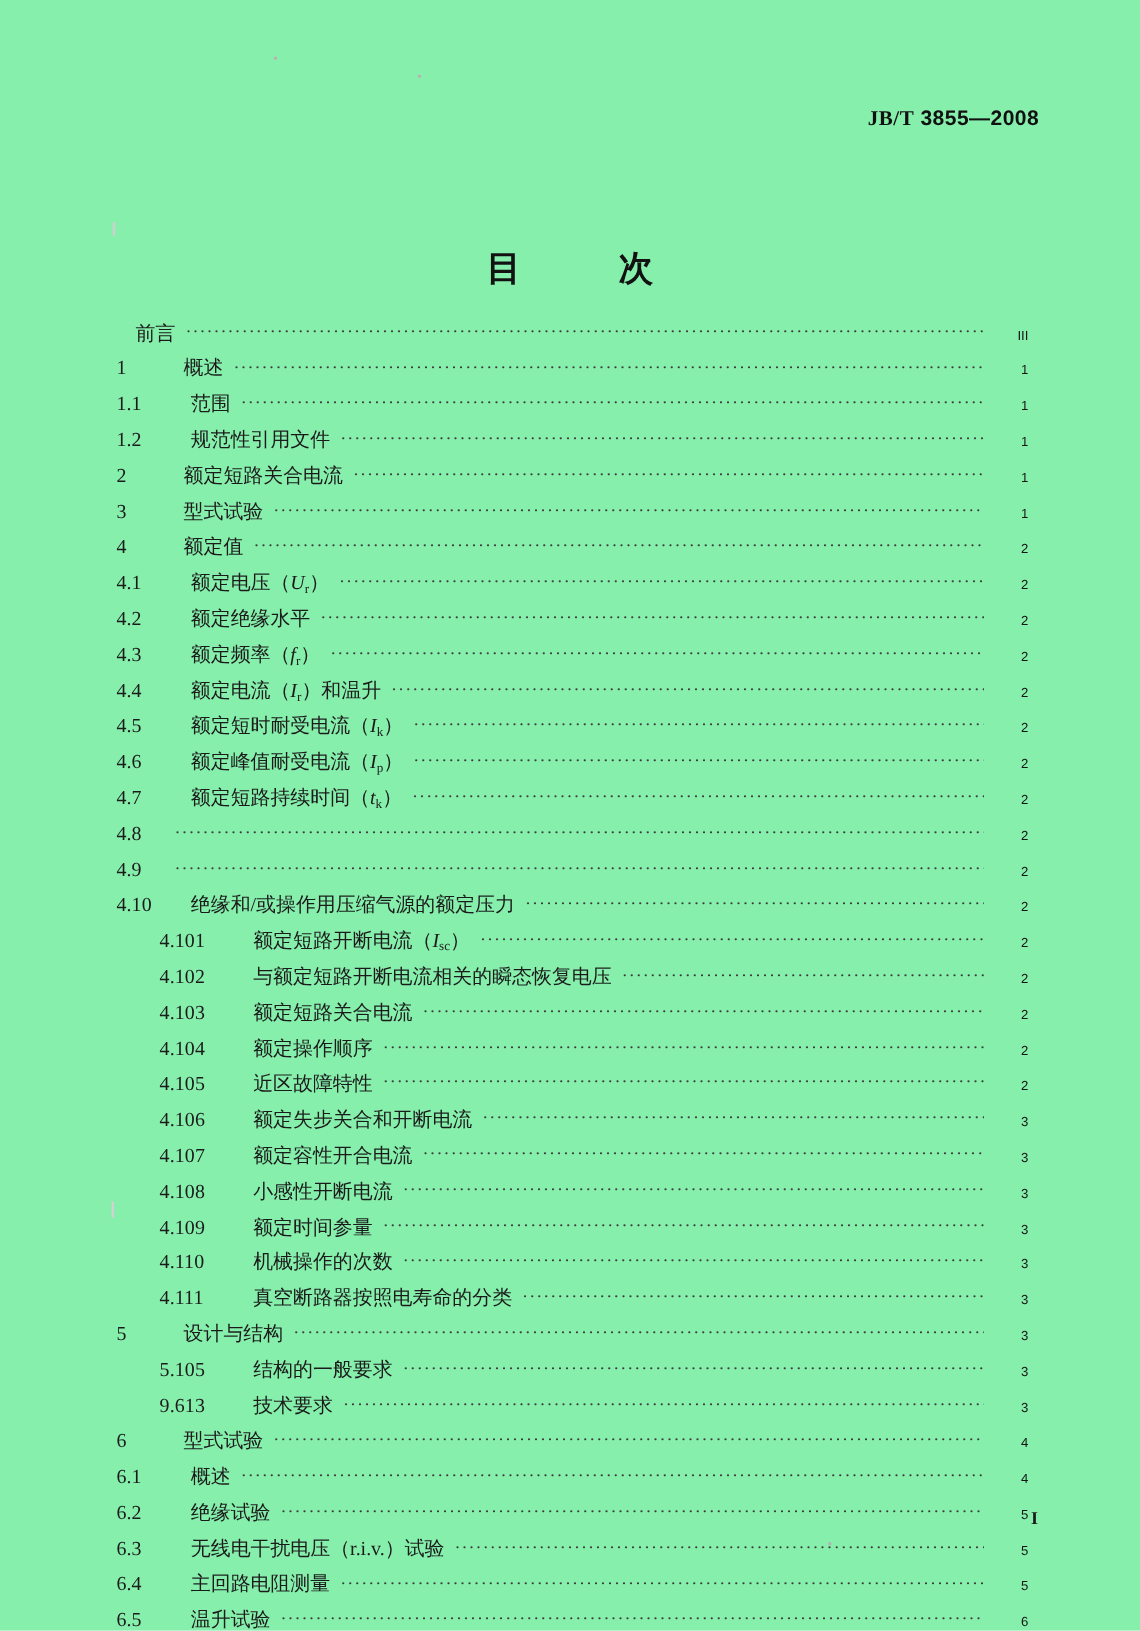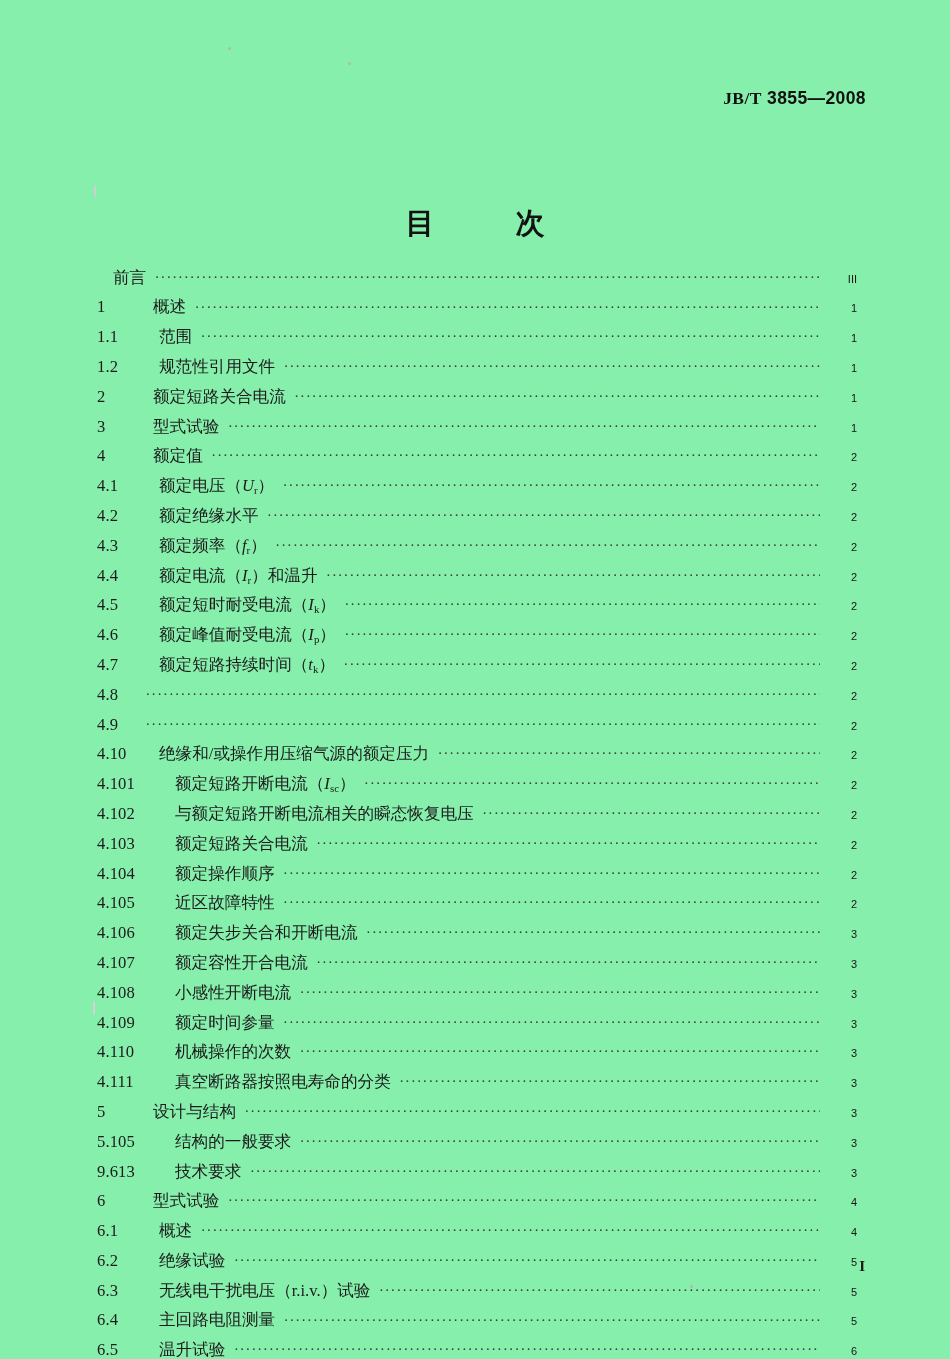--- a/index.html
+++ b/index.html
@@ -98,21 +98,21 @@
   }
   .toc-num {
     flex: 0 0 auto;
     font-family: "Liberation Serif", serif;
     letter-spacing: 0.1px;
   }
   
   .lvl-pre  .toc-num { width: 0px; }
   .lvl-1    .toc-num { width: 40px; }
   .lvl-2    .toc-num { width: 46px; font-family: Liberation Serif, serif; }
-  .lvl-3    .toc-num { width: 62px; }
+  .lvl-3    .toc-num { width: 62px; margin-left: 36px; }
 
   .toc-label {
     flex: 0 0 auto;
     padding-right: 6px;
     margin-left: 16px;
   }
   .toc-dots {
     flex: 1 1 auto;
     overflow: hidden;
     position: relative;

